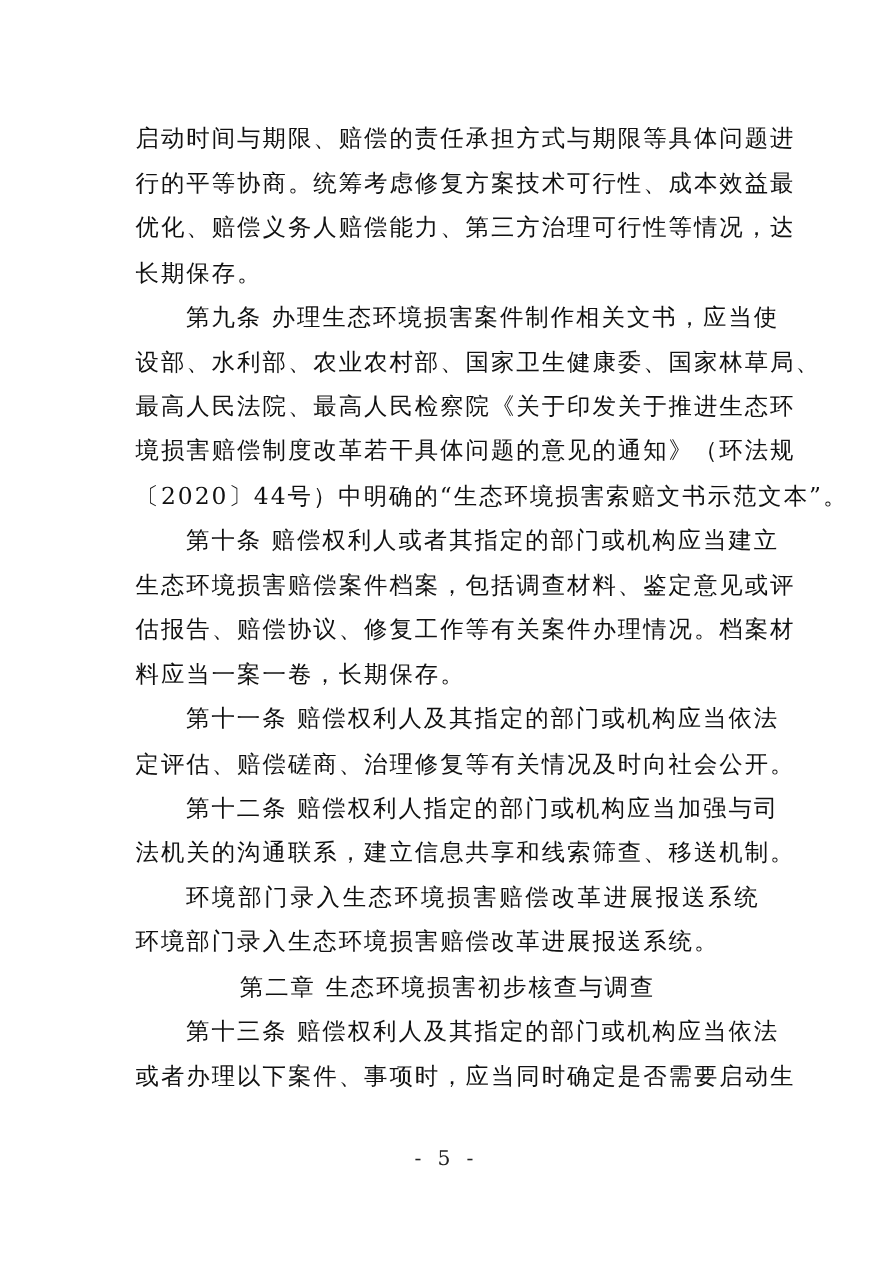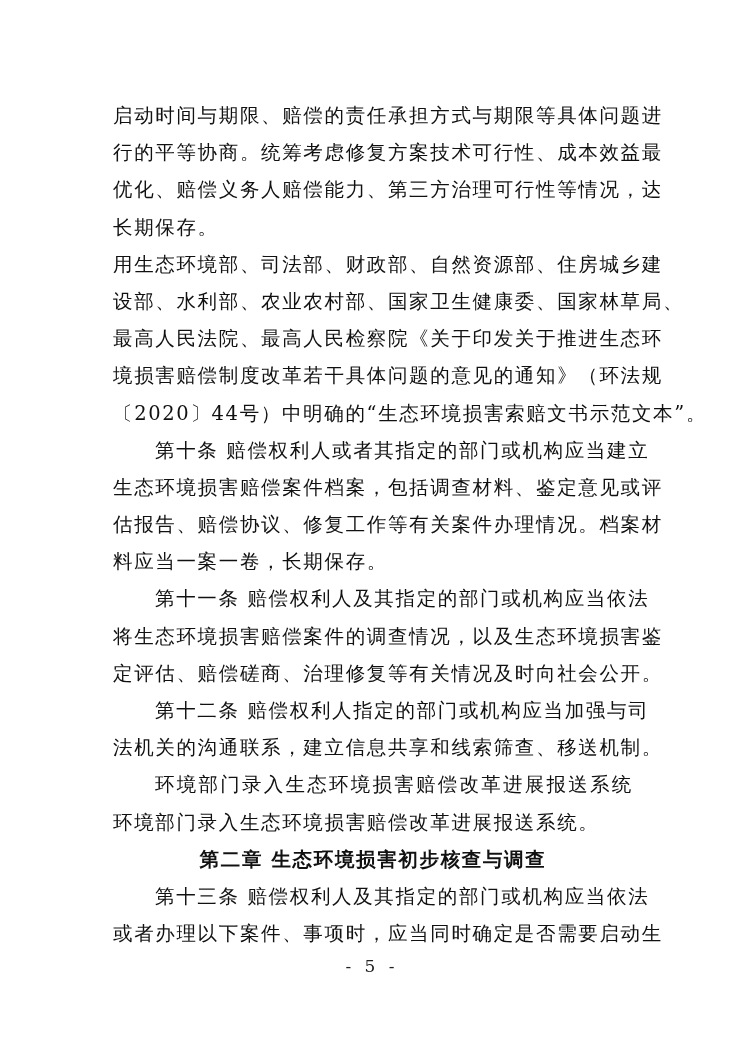--- a/index.html
+++ b/index.html
@@ -4,44 +4,43 @@
   <style>
     html, body { margin: 0; padding: 0; background: #ffffff; }
     body { width: 744px; height: 1052px; position: relative; overflow: hidden;
            font-family: "DejaVu Serif", "Liberation Serif", serif; color: #111; }
     .page { position: absolute; left: 0; top: 0; width: 744px; height: 1052px; }
     .body-text { position: absolute; left: 113px; top: 97px; width: 520px; }
     .line { height: 37.2px; line-height: 37.2px; font-size: 19.5px; letter-spacing: 1.65px;
             white-space: nowrap; text-align: justify; text-align-last: justify; }
     .line.last { text-align-last: left; }
     .line.indent { padding-left: 42px; }
-    .line.center { text-align: center; text-align-last: center; font-weight: bold; }
+    .line.center { text-align: center; text-align-last: center; }
     .page-number { position: absolute; left: 0; width: 744px; top: 956px; text-align: center;
                    font-size: 17px; letter-spacing: 4px; color: #222; }
   </style>
 </head>
 <body>
 
 <div class="page">
   <div class="body-text">
     <div class="line">启动时间与期限、赔偿的责任承担方式与期限等具体问题进</div>
     <div class="line">行的平等协商。统筹考虑修复方案技术可行性、成本效益最</div>
     <div class="line">优化、赔偿义务人赔偿能力、第三方治理可行性等情况，达</div>
     <div class="line last">长期保存。</div>
-    <div class="line">用生态环境部、司法部、财政部、自然资源部、住房城乡建</div>
+    <div class="line indent">第九条  办理生态环境损害案件制作相关文书，应当使</div>
     <div class="line">设部、水利部、农业农村部、国家卫生健康委、国家林草局、</div>
     <div class="line">最高人民法院、最高人民检察院《关于印发关于推进生态环</div>
     <div class="line">境损害赔偿制度改革若干具体问题的意见的通知》（环法规</div>
     <div class="line">〔2020〕44号）中明确的“生态环境损害索赔文书示范文本”。</div>
     <div class="line indent">第十条  赔偿权利人或者其指定的部门或机构应当建立</div>
     <div class="line">生态环境损害赔偿案件档案，包括调查材料、鉴定意见或评</div>
     <div class="line">估报告、赔偿协议、修复工作等有关案件办理情况。档案材</div>
     <div class="line last">料应当一案一卷，长期保存。</div>
     <div class="line indent">第十一条  赔偿权利人及其指定的部门或机构应当依法</div>
-    <div class="line">将生态环境损害赔偿案件的调查情况，以及生态环境损害鉴</div>
     <div class="line">定评估、赔偿磋商、治理修复等有关情况及时向社会公开。</div>
     <div class="line indent">第十二条  赔偿权利人指定的部门或机构应当加强与司</div>
     <div class="line">法机关的沟通联系，建立信息共享和线索筛查、移送机制。</div>
     <div class="line indent">环境部门录入生态环境损害赔偿改革进展报送系统</div>
     <div class="line last">环境部门录入生态环境损害赔偿改革进展报送系统。</div>
     <div class="line center">第二章    生态环境损害初步核查与调查</div>
     <div class="line indent">第十三条    赔偿权利人及其指定的部门或机构应当依法</div>
     <div class="line">或者办理以下案件、事项时，应当同时确定是否需要启动生</div>
   </div>
   <div class="page-number">- 5 -</div>

